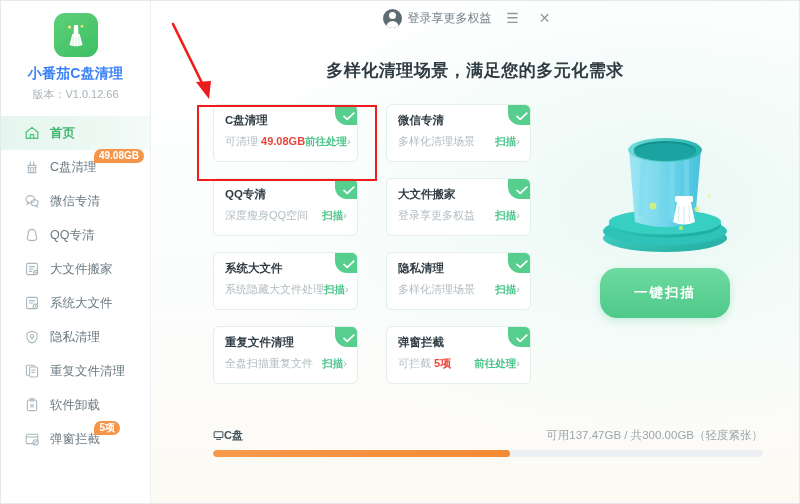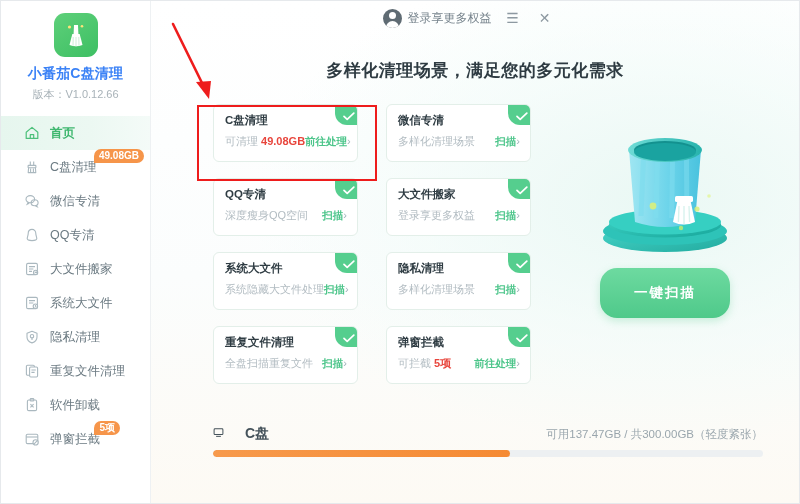--- a/index.html
+++ b/index.html
@@ -242,22 +242,22 @@
   .disk{
     position:absolute;
     left:62px;right:36px;
     bottom:46px;
   }
   .disk-head{
     display:flex;align-items:center;justify-content:space-between;
     margin-bottom:7px;
   }
   .disk-name{
-    display:flex;align-items:flex-start;gap:21px;
-    font-size:14px;color:#44525a;font-weight:700;
+    display:flex;align-items:flex-end;gap:0;
+    font-size:11px;color:#44525a;font-weight:700;
   }
   .disk-info{font-size:11.5px;color:#9aa6ad;}
   .bar-track{
     height:7px;border-radius:4px;background:#edf0f2;overflow:hidden;
   }
   .bar-fill{
     height:100%;border-radius:4px;
     background:linear-gradient(90deg,#f79a4c 0%,#f58a33 100%);
   }
 

